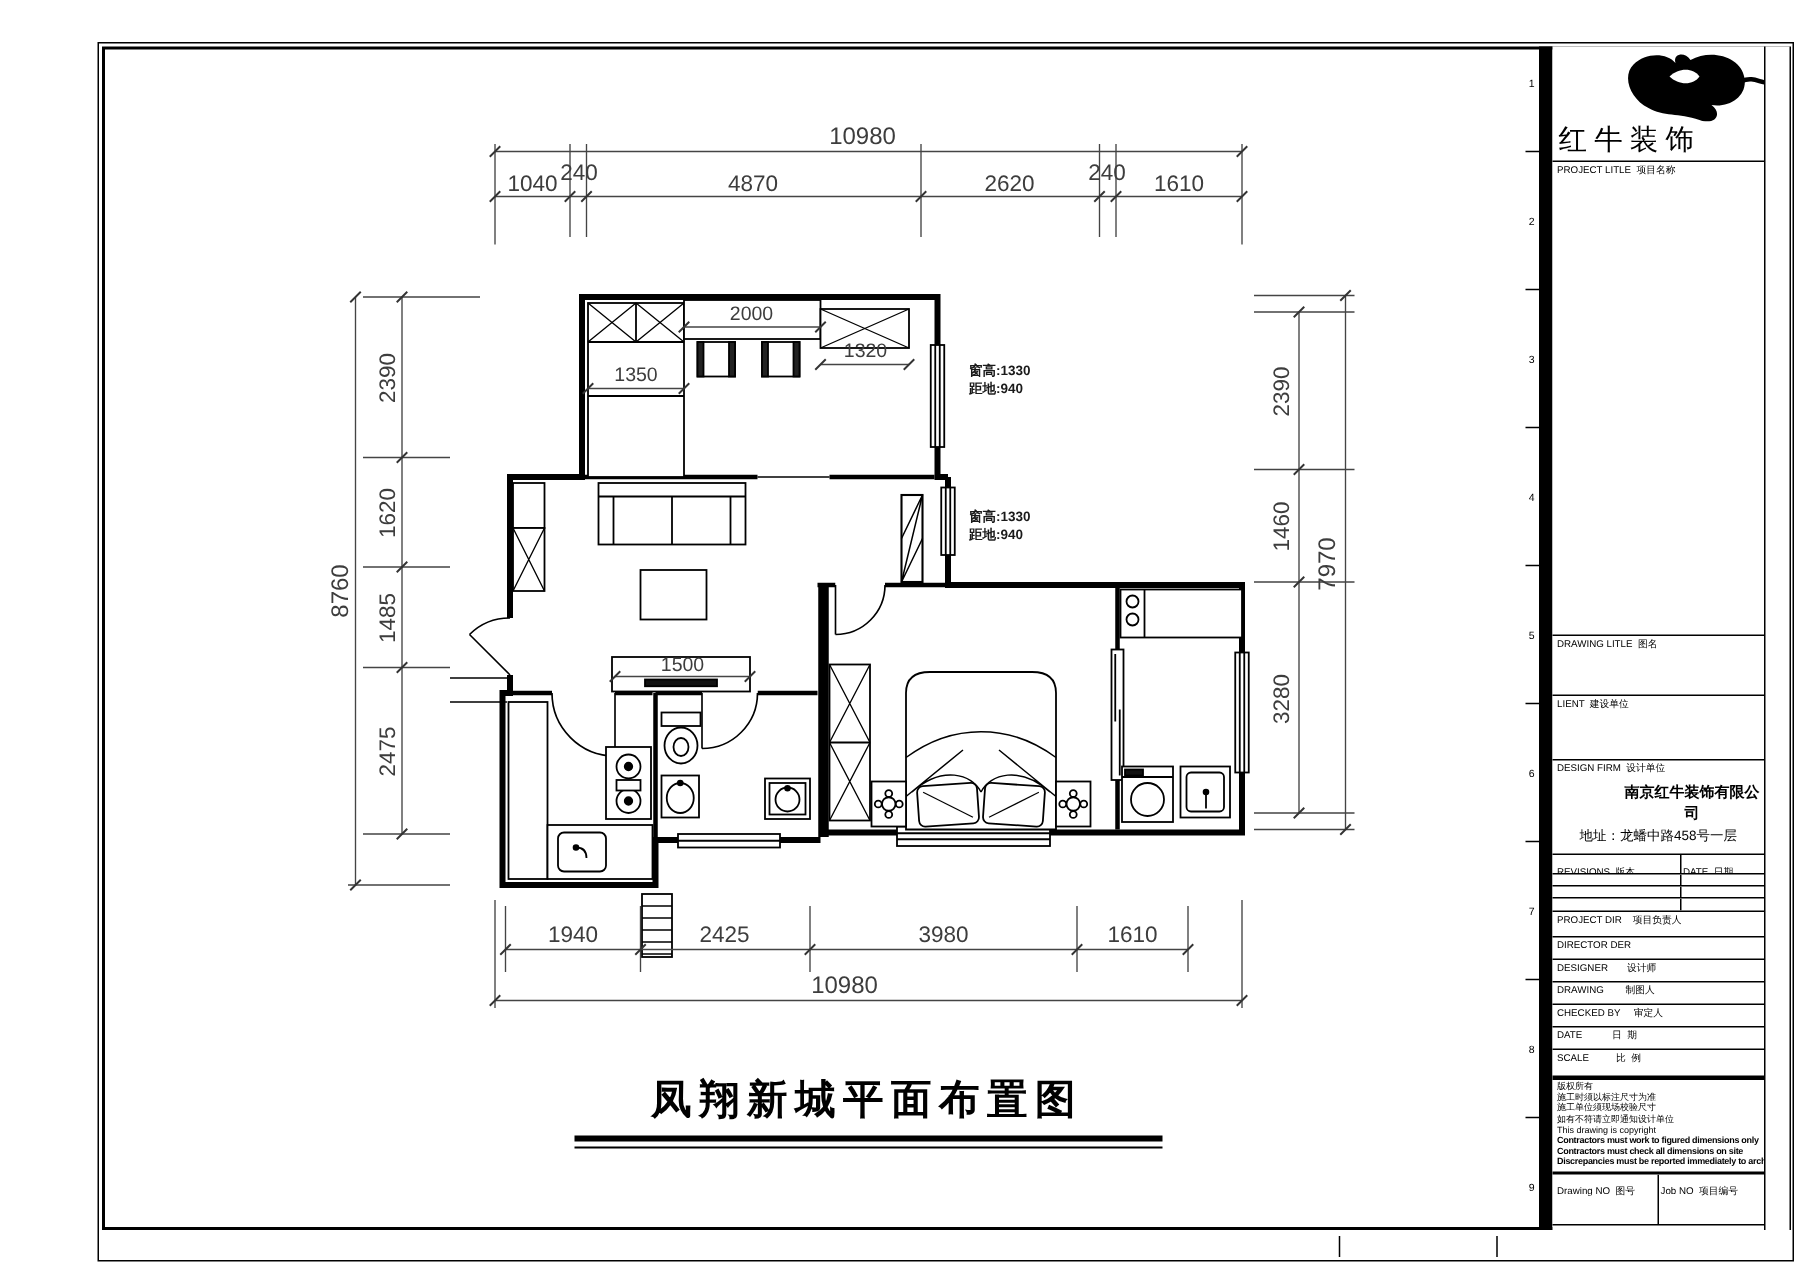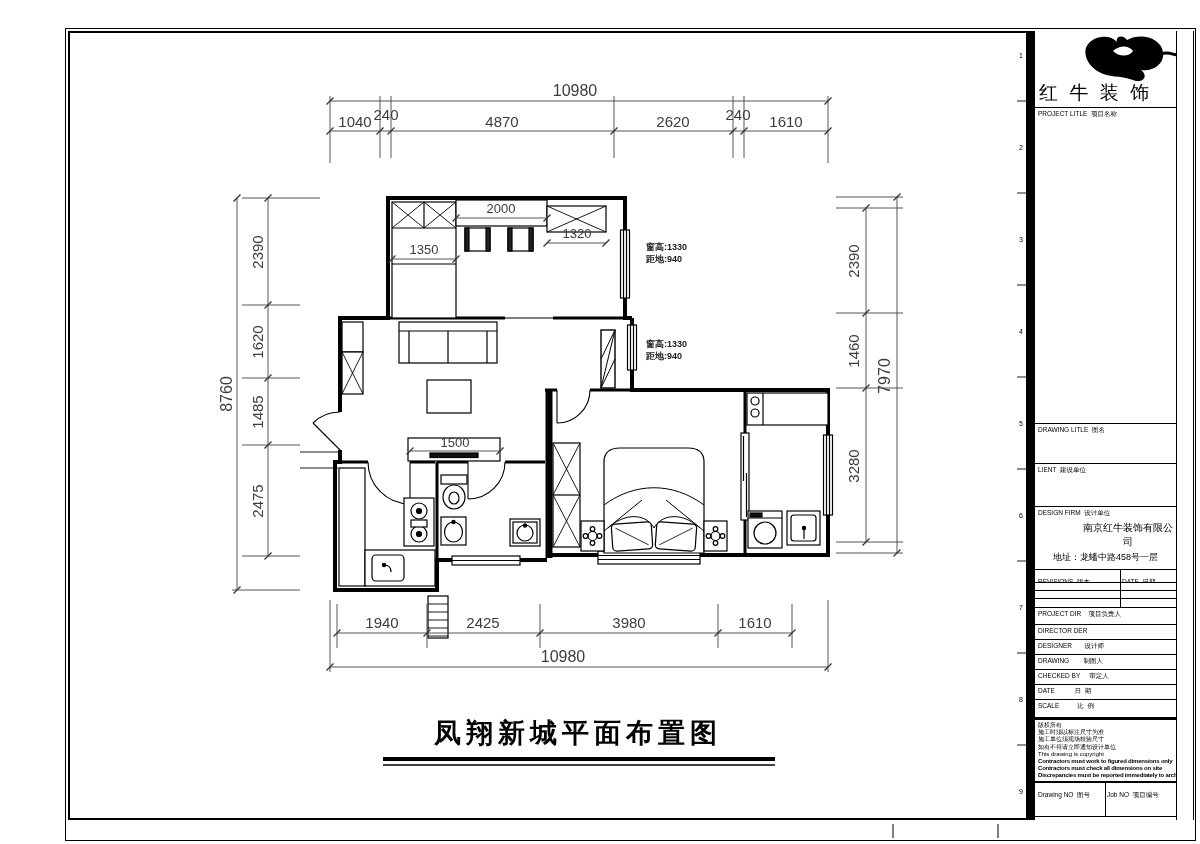--- a/index.html
+++ b/index.html
@@ -11,26 +11,26 @@
   .side-bar{position:absolute;left:1026px;top:31px;width:9px;height:789px;background:#000;}
   .plan-svg{position:absolute;left:0;top:0;}
   
   .titleblock{position:absolute;left:1035px;top:31px;width:158px;height:789px;background:#fff;}
   .tb-vline{position:absolute;left:141px;top:0;height:789px;border-left:1px solid #000;}
   .tbsec{position:absolute;left:0;width:141px;border-bottom:1px solid #000;overflow:hidden;}
   .tb-label{display:block;font-size:6.5px;line-height:8px;padding:2px 0 0 3px;color:#000;white-space:pre;}
   .logo-area{top:0;height:77px;}
   .bull{position:absolute;left:8px;top:2px;width:142px;height:48px;}
   .brand{position:absolute;left:0;bottom:1px;width:158px;display:flex;justify-content:space-between;
-         padding:0 4px;font-size:19px;font-family:Liberation Mono, monospace;color:#000;}
+         padding:0 4px;font-size:19px;font-family:Liberation Serif, serif;color:#000;}
   .sec-project{top:77px;height:316px;}
   .sec-drawtitle{top:393px;height:40px;}
   .sec-client{top:433px;height:43px;}
   .sec-firm{top:476px;height:63px;}
-  .firm-name{display:block;text-align:center;font-size:10px;font-weight:normal;margin-top:4px;color:#000;padding-left:45px;}
+  .firm-name{display:block;text-align:center;font-size:10px;font-weight:bold;margin-top:4px;color:#000;padding-left:45px;}
   .firm-addr{display:block;text-align:center;font-size:9px;font-weight:normal;margin-top:2px;padding:0 10px;color:#000;}
   .sec-revhead{top:539px;height:13px;}
   .rev-row1{top:552px;height:8px;}
   .rev-row2{top:560px;height:8px;}
   .rev-row3{top:568px;height:9px;}
   .vdiv85{position:absolute;left:85px;top:0;bottom:0;border-left:1px solid #000;}
   .vdiv70{position:absolute;left:70px;top:0;bottom:0;border-left:1px solid #000;}
   .sec-pdir{top:577px;height:17px;}
   .sec-ddir{top:594px;height:15px;}
   .sec-designer{top:609px;height:15px;}

